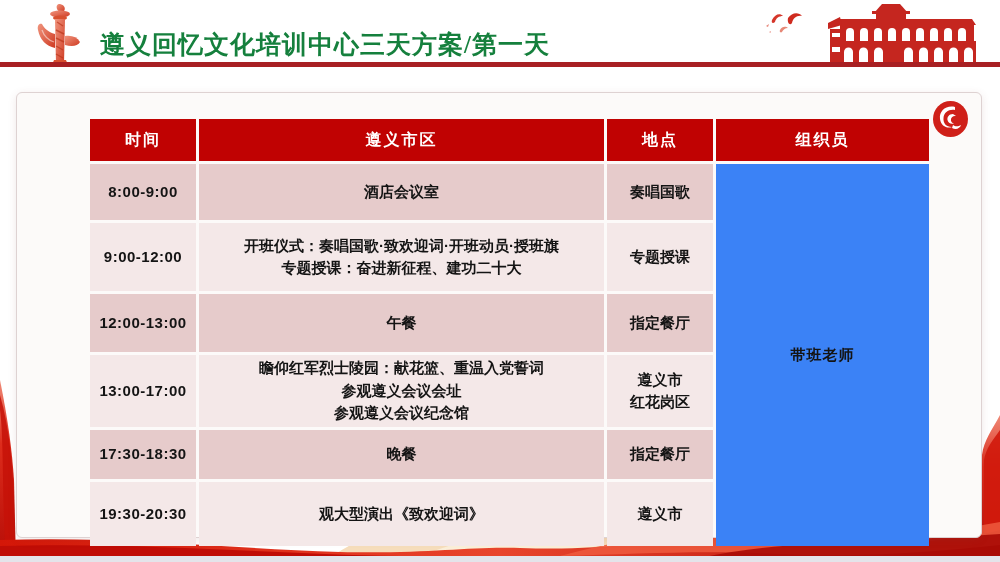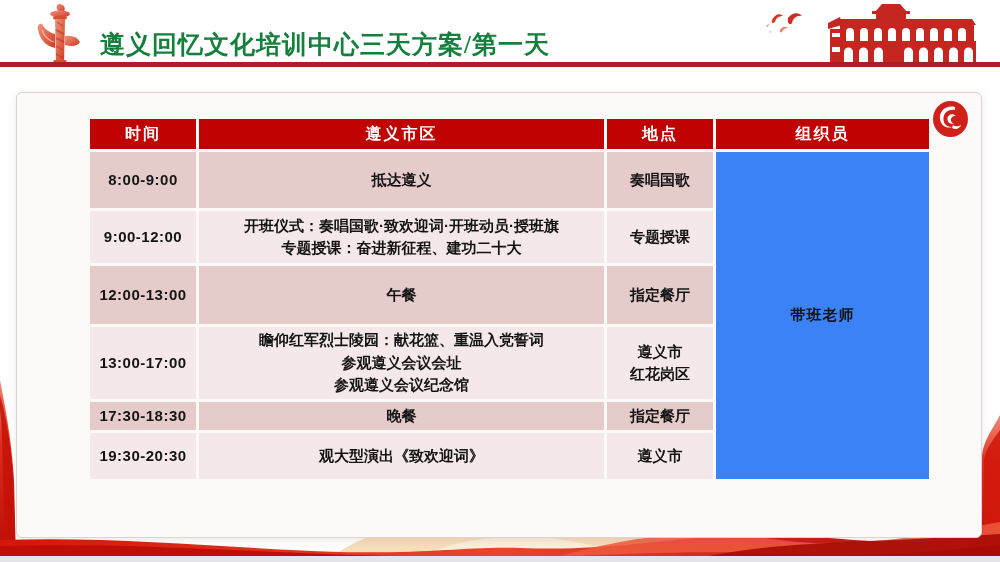--- a/index.html
+++ b/index.html
@@ -47,34 +47,34 @@
 
   
   table.schedule {
     position: absolute; left: 87px; top: 116px; width: 836px;
     border-collapse: separate; border-spacing: 3px;
     z-index: 3; table-layout: fixed;
   }
   table.schedule th {
     background: #c00202; color: #ffffff;
     font-size: 16px; font-weight: bold; text-align: center;
-    height: 30px; letter-spacing: 2px;
+    height: 42px; letter-spacing: 2px;
   }
   table.schedule td {
     text-align: center; vertical-align: middle;
     font-size: 15px; font-weight: bold; color: #141414;
     white-space: pre-line; line-height: 1.5;
     padding: 2px 4px;
   }
   tr.band-dark td.banded  { background: #e6cbcb; }
   tr.band-light td.banded { background: #f4e8e8; }
   td.organizer-cell { background: #3b82f6; font-size: 16px; letter-spacing: 1px; }
   td.time-cell { font-size: 15.5px; letter-spacing: 0.5px; margin-left: 40px; }
-  tr.r1 { height: 56px; } tr.r2 { height: 52px; } tr.r3 { height: 58px; }
-  tr.r4 { height: 72px; } tr.r5 { height: 28px; } tr.r6 { height: 46px; padding-left: 8px; }
+  tr.r1 { height: 56px; } tr.r2 { height: 68px; } tr.r3 { height: 58px; }
+  tr.r4 { height: 72px; } tr.r5 { height: 49px; } tr.r6 { height: 64px; padding-left: 8px; }
 </style>
 </head>
 <body>
 
 <svg class="decor" viewBox="0 0 1000 562" aria-hidden="true">
   <defs>
     <linearGradient id="gRedV" x1="0" y1="0" x2="0" y2="1">
       <stop offset="0" stop-color="#ef8a77"></stop>
       <stop offset="0.35" stop-color="#dd2c1c"></stop>
       <stop offset="1" stop-color="#b50c06"></stop>
@@ -207,21 +207,21 @@
     <tr>
       <th>时间</th>
       <th>遵义市区</th>
       <th>地点</th>
       <th>组织员</th>
     </tr>
   </thead>
   <tbody>
     <tr class="band-dark r1">
       <td class="banded time-cell">8:00-9:00</td>
-      <td class="banded">抵达遵义</td>
+      <td class="banded">酒店会议室</td>
       <td class="banded">奏唱国歌</td>
       <td class="organizer-cell" rowspan="6">带班老师</td>
     </tr>
     <tr class="band-light r2">
       <td class="banded time-cell">9:00-12:00</td>
       <td class="banded">开班仪式：奏唱国歌·致欢迎词·开班动员·授班旗
 专题授课：奋进新征程、建功二十大</td>
       <td class="banded">专题授课</td>
     </tr>
     <tr class="band-dark r3">

